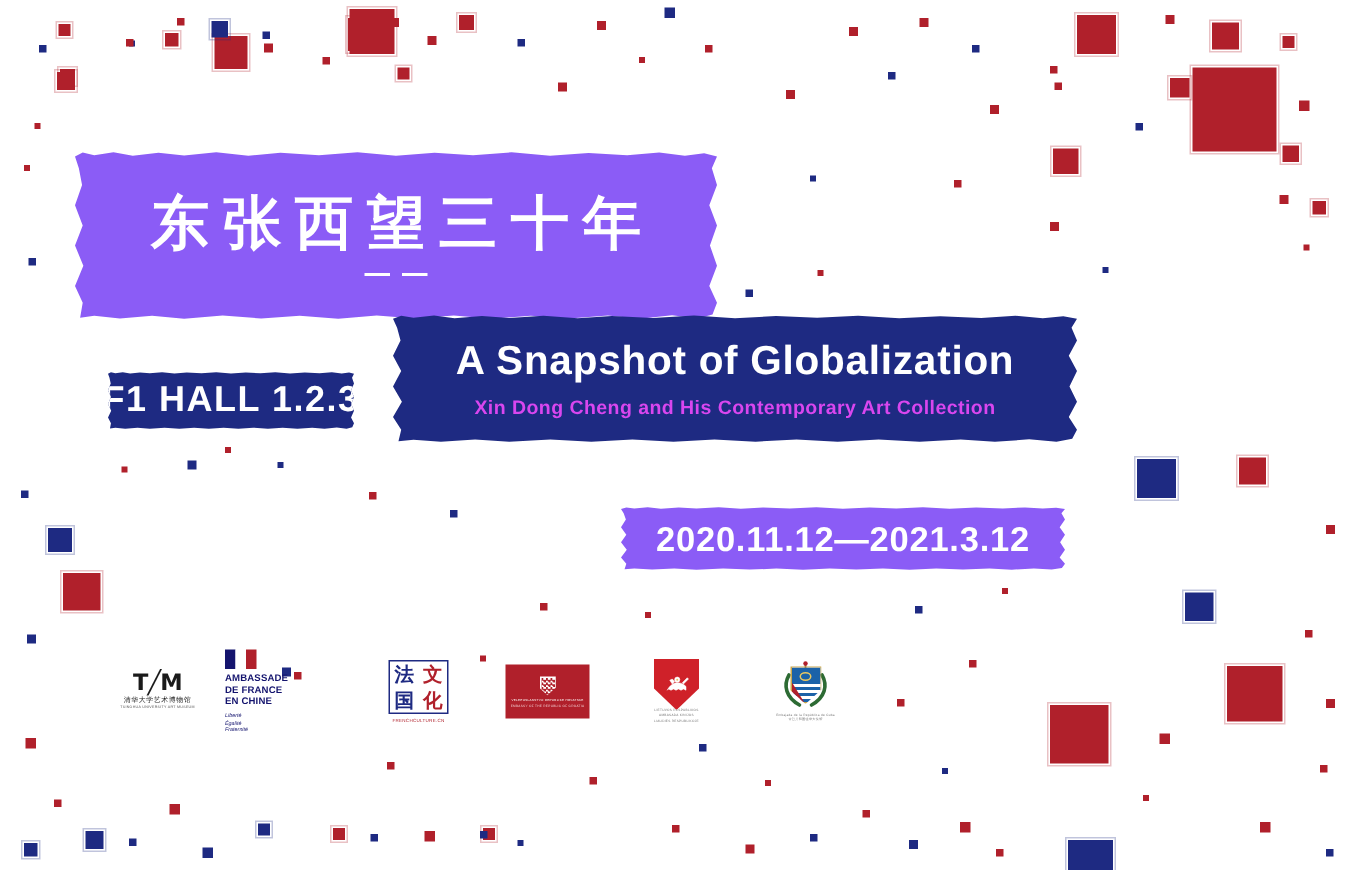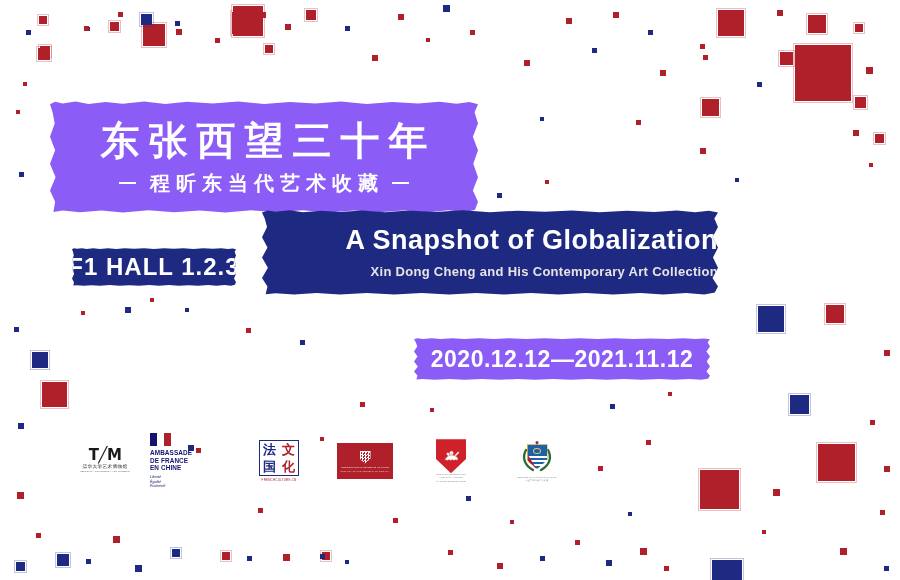--- a/index.html
+++ b/index.html
@@ -97,33 +97,33 @@
   }
 
   
   #title-banner-en {
     left: 262px;
     top: 210px;
     width: 456px;
     height: 85px;
     display: flex;
     flex-direction: column;
-    align-items: flex-end;
+    align-items: center;
     justify-content: center;
   }
   #title-en-main {
     color: #ffffff;
     font-size: 27px;
     font-weight: bold;
     letter-spacing: 0.5px;
     line-height: 1;
     white-space: nowrap;
   }
   #title-en-sub {
-    color: #e5e5e5;
+    color: #d946ef;
     font-size: 13px;
     font-weight: bold;
     letter-spacing: 0.3px;
     line-height: 1;
     margin-top: 11px;
     white-space: nowrap;
   }
 
   
   #hall-badge {
@@ -490,36 +490,35 @@
       <div class="confetti-square" style="left: 884px; top: 466px; width: 6px; height: 6px; background: rgb(176, 32, 43);"></div>
       <div class="confetti-square" style="left: 840px; top: 548px; width: 7px; height: 7px; background: rgb(176, 32, 43);"></div>
       <div class="confetti-square" style="left: 884px; top: 566px; width: 5px; height: 5px; background: rgb(30, 42, 130);"></div>
       <div class="confetti-square" style="left: 762px; top: 530px; width: 4px; height: 4px; background: rgb(176, 32, 43);"></div>
     </div>
 
   <div class="banner banner-red torn" id="title-banner-cn">
     <div id="title-cn-main">东张西望三十年</div>
     <div id="title-cn-sub-row">
       <span class="dash"></span>
-      <span id="title-cn-sub">程昕东当代艺术收藏</span>
       <span class="dash"></span>
     </div>
   </div>
 
   <div class="banner banner-blue torn" id="title-banner-en">
     <div id="title-en-main">A Snapshot of  Globalization</div>
     <div id="title-en-sub">Xin Dong Cheng and His Contemporary Art Collection</div>
   </div>
 
   <div class="banner banner-blue torn" id="hall-badge">
     <span id="hall-badge-label">F1 HALL 1.2.3</span>
   </div>
 
   <div class="banner banner-red torn" id="date-banner">
-    <span id="date-label">2020.12.12—2021.11.12</span>
+    <span id="date-label">2020.11.12—2021.3.12</span>
   </div>
 
   <div id="logo-row">
 
     <div class="logo-cell" id="logo-tam">
       <div id="tam-mark">T╱M</div>
       <div id="tam-cn">清华大学艺术博物馆</div>
       <div id="tam-en" class="logo-cap">TSINGHUA UNIVERSITY ART MUSEUM</div>
     </div>
 

